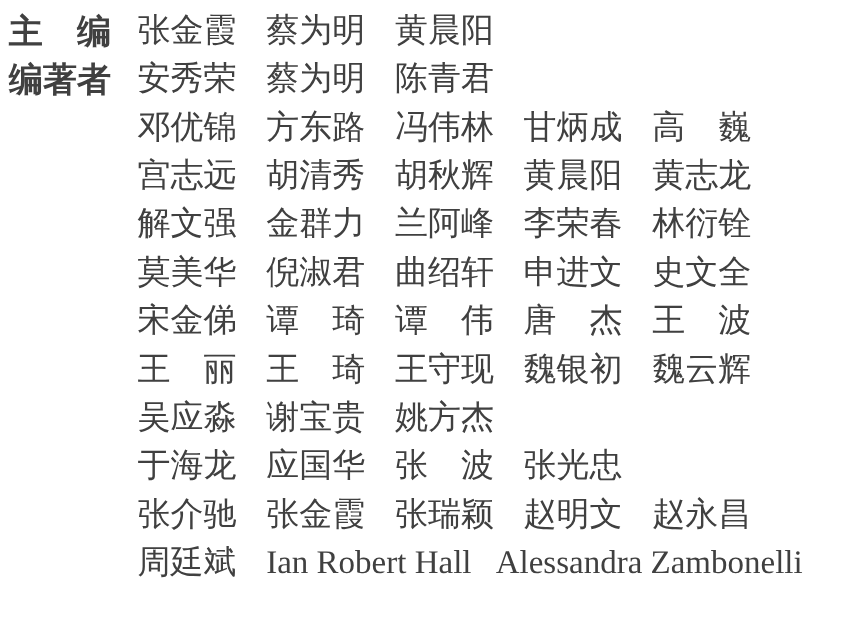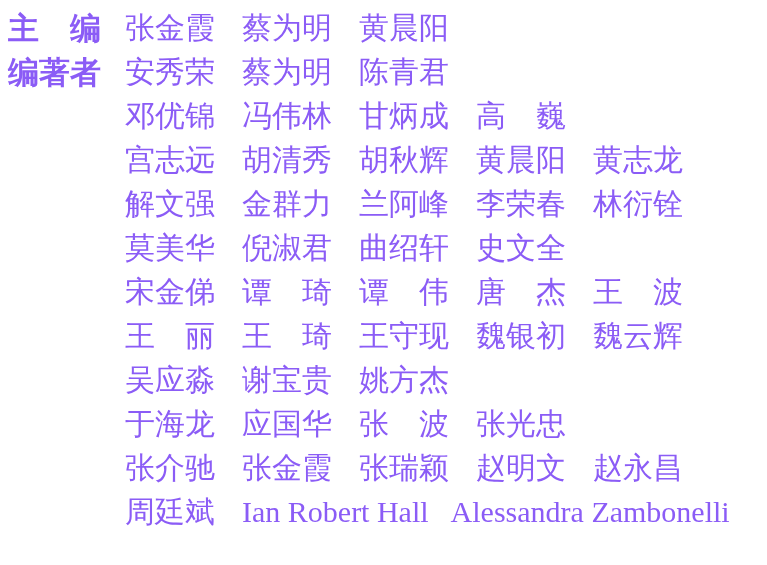--- a/index.html
+++ b/index.html
@@ -3,21 +3,21 @@
 <meta charset="utf-8">
 <style>
   html, body { margin: 0; padding: 0; background: #ffffff; }
   .page {
     position: relative;
     width: 767px;
     height: 565px;
     box-sizing: border-box;
     padding: 6px 0 0 8px;
     background: #ffffff;
-    color: #8b5cf6;
+    color: #404040;
     font-family: "Liberation Serif", "DejaVu Serif", serif;
     overflow: hidden;
   }
   .row {
     display: flex;
     align-items: center;
     height: 44px;
   }
   .cell {
     flex: 0 0 auto;
@@ -52,20 +52,21 @@
   <div class="row">
     <div class="cell label">编著者</div>
     <div class="cell">安秀荣</div>
     <div class="cell">蔡为明</div>
     <div class="cell">陈青君</div>
   </div>
 
   <div class="row">
     <div class="cell label"></div>
     <div class="cell">邓优锦</div>
+    <div class="cell">方东路</div>
     <div class="cell">冯伟林</div>
     <div class="cell">甘炳成</div>
     <div class="cell">高　巍</div>
   </div>
 
   <div class="row">
     <div class="cell label"></div>
     <div class="cell">宫志远</div>
     <div class="cell">胡清秀</div>
     <div class="cell">胡秋辉</div>
@@ -80,20 +81,21 @@
     <div class="cell">兰阿峰</div>
     <div class="cell">李荣春</div>
     <div class="cell">林衍铨</div>
   </div>
 
   <div class="row">
     <div class="cell label"></div>
     <div class="cell">莫美华</div>
     <div class="cell">倪淑君</div>
     <div class="cell">曲绍轩</div>
+    <div class="cell">申进文</div>
     <div class="cell">史文全</div>
   </div>
 
   <div class="row">
     <div class="cell label"></div>
     <div class="cell">宋金俤</div>
     <div class="cell">谭　琦</div>
     <div class="cell">谭　伟</div>
     <div class="cell">唐　杰</div>
     <div class="cell">王　波</div>

